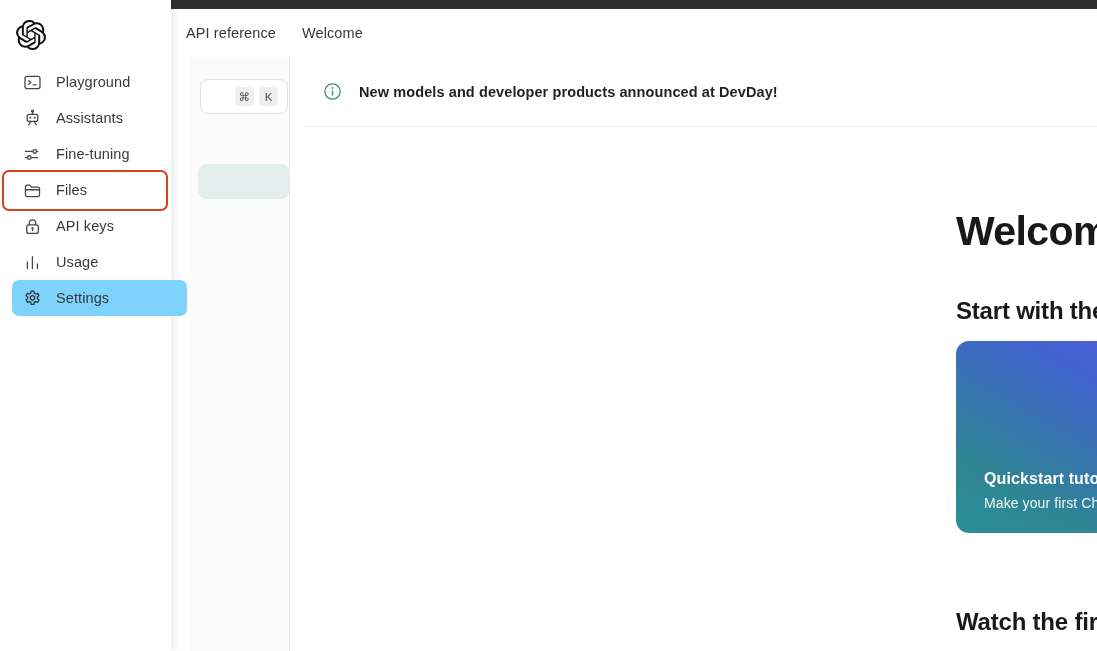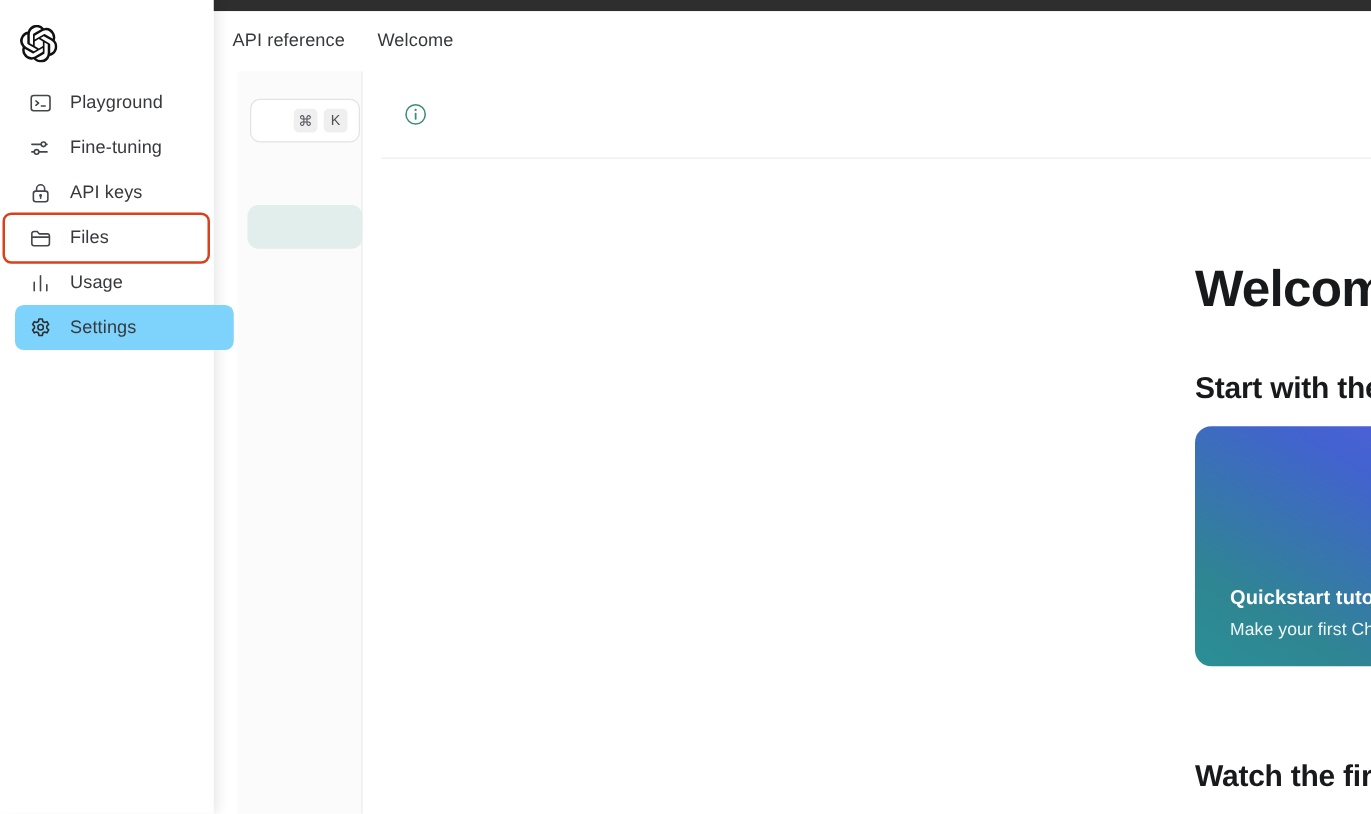--- a/index.html
+++ b/index.html
@@ -216,20 +216,21 @@
     </div>
 
     <div class="main-col">
 
       <div class="banner">
         <svg class="info-icon" viewBox="0 0 20 20" fill="none">
           <circle cx="10" cy="10" r="8.1" stroke="#3b8c79" stroke-width="1.3"></circle>
           <circle cx="10" cy="6.3" r="0.95" fill="#3b8c79"></circle>
           <rect x="9.25" y="8.6" width="1.5" height="6" rx="0.75" fill="#3b8c79"></rect>
         </svg>
+        <span class="banner-text">New models and developer products announced at DevDay!</span>
       </div>
 
       <div class="content">
         <div class="welcome-title">Welcome</div>
 
         <div class="section-title">Start with the</div>
 
         <div class="gradient-card">
           <div class="card-text-wrap">
             <div class="card-title">Quickstart tutori</div>
@@ -255,50 +256,61 @@
 
       <div class="nav-item">
         <svg class="nav-icon" viewBox="0 0 20 20" fill="none" stroke="#43464b" stroke-width="1.35" stroke-linecap="round" stroke-linejoin="round">
           <rect x="2.1" y="3.6" width="15.8" height="12.8" rx="2.1"></rect>
           <path d="M6 8.2l2.3 1.8L6 11.8"></path>
           <path d="M10.6 12.4h3.2"></path>
         </svg>
         <span class="nav-label">Playground</span>
       </div>
 
+      <div class="nav-item">
+        <svg class="nav-icon" viewBox="0 0 20 20" fill="none" stroke="#43464b" stroke-width="1.35" stroke-linecap="round" stroke-linejoin="round">
+          <rect x="4.4" y="5.6" width="11.2" height="7.4" rx="2"></rect>
+          <circle cx="7.7" cy="9.1" r="1.05" fill="#43464b" stroke="none"></circle>
+          <circle cx="12.3" cy="9.1" r="1.05" fill="#43464b" stroke="none"></circle>
+          <path d="M10 2.6v3"></path>
+          <circle cx="10" cy="2.1" r="1"></circle>
+          <path d="M6 16.6l2.1-3.4M14 16.6l-2.1-3.4"></path>
+        </svg>
+        <span class="nav-label">Assistants</span>
+      </div>
 
       <div class="nav-item">
         <svg class="nav-icon" viewBox="0 0 20 20" fill="none" stroke="#43464b" stroke-width="1.35" stroke-linecap="round" stroke-linejoin="round">
           <path d="M2.6 6.8h12.8M2.6 13.2h12.8"></path>
           <circle cx="12.4" cy="6.8" r="1.9" fill="#ffffff"></circle>
           <circle cx="6.6" cy="13.2" r="1.9" fill="#ffffff"></circle>
         </svg>
         <span class="nav-label">Fine-tuning</span>
+      </div>
+
+      <div class="nav-item">
+        <svg class="nav-icon" viewBox="0 0 20 20" fill="none" stroke="#43464b" stroke-width="1.35" stroke-linecap="round" stroke-linejoin="round">
+          <path d="M2.6 6.2a1.8 1.8 0 0 1 1.8-1.8h2.7l1.7 2h6.8a1.8 1.8 0 0 1 1.8 1.8v6.4a1.8 1.8 0 0 1-1.8 1.8H4.4a1.8 1.8 0 0 1-1.8-1.8V6.2Z"></path>
+          <path d="M2.6 9.2h14.8"></path>
+        </svg>
+        <span class="nav-label">Files</span>
       </div>
 
       <div class="nav-item">
         <svg class="nav-icon" viewBox="0 0 20 20" fill="none" stroke="#43464b" stroke-width="1.35" stroke-linecap="round" stroke-linejoin="round">
           <rect x="3.9" y="8.3" width="12.2" height="9" rx="2.1"></rect>
           <path d="M6.6 8.3V6.4a3.4 3.4 0 0 1 6.8 0v1.9"></path>
           <circle cx="10" cy="11.8" r="1.15" fill="#43464b" stroke="none"></circle>
           <path d="M10 12.6v1.7"></path>
         </svg>
         <span class="nav-label">API keys</span>
       </div>
 
       <div class="nav-item">
         <svg class="nav-icon" viewBox="0 0 20 20" fill="none" stroke="#43464b" stroke-width="1.35" stroke-linecap="round" stroke-linejoin="round">
-          <path d="M2.6 6.2a1.8 1.8 0 0 1 1.8-1.8h2.7l1.7 2h6.8a1.8 1.8 0 0 1 1.8 1.8v6.4a1.8 1.8 0 0 1-1.8 1.8H4.4a1.8 1.8 0 0 1-1.8-1.8V6.2Z"></path>
-          <path d="M2.6 9.2h14.8"></path>
-        </svg>
-        <span class="nav-label">Files</span>
-      </div>
-
-      <div class="nav-item">
-        <svg class="nav-icon" viewBox="0 0 20 20" fill="none" stroke="#43464b" stroke-width="1.35" stroke-linecap="round" stroke-linejoin="round">
           <path d="M4.6 16.4V9.4M9.9 16.4V3.8M15.2 16.4v-5"></path>
         </svg>
         <span class="nav-label">Usage</span>
       </div>
 
       <div class="nav-item active">
         <svg class="nav-icon" viewBox="0 0 20 20" fill="none" stroke="#2c2e31" stroke-width="1.35" stroke-linecap="round" stroke-linejoin="round">
           <path d="M8.6 2.3h2.8l.45 2.1 1.5.87 2.02-.72 1.4 2.42-1.57 1.42v1.74l1.57 1.42-1.4 2.42-2.02-.72-1.5.87-.45 2.1H8.6l-.45-2.1-1.5-.87-2.02.72-1.4-2.42L4.8 10.13V8.39L3.23 6.97l1.4-2.42 2.02.72 1.5-.87.45-2.1Z"></path>
           <circle cx="10" cy="9.3" r="2.3"></circle>
         </svg>

